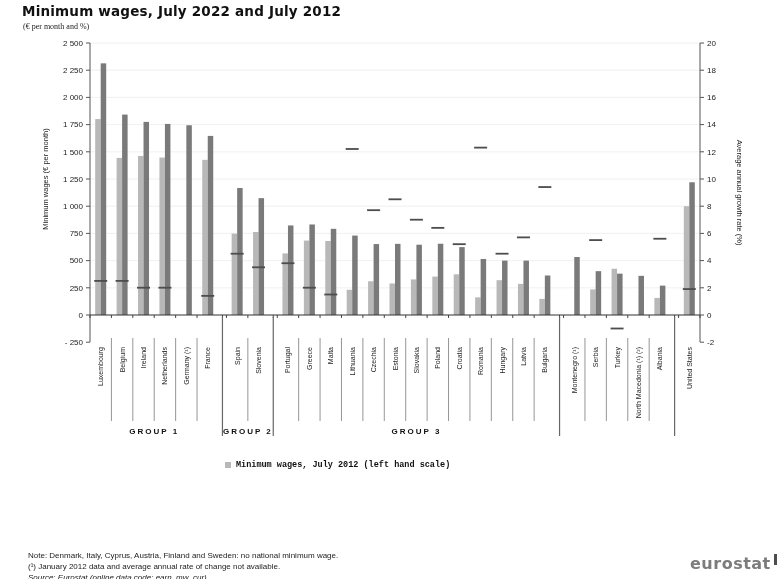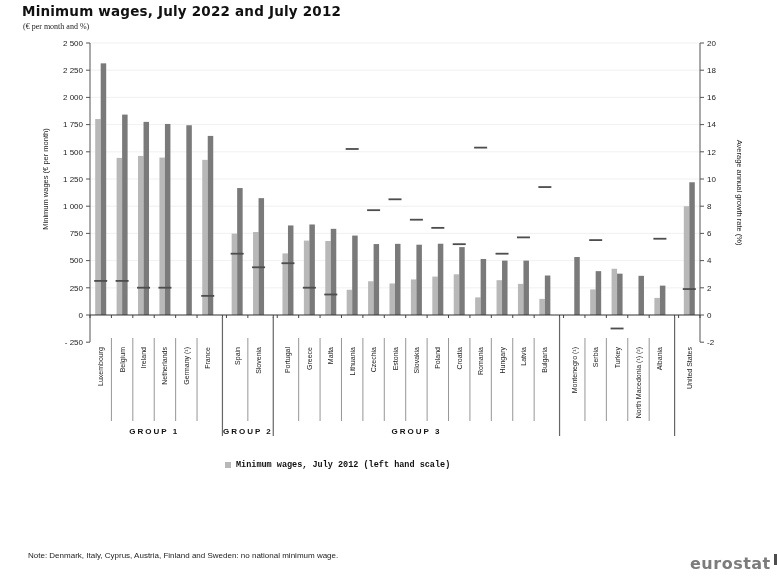--- a/index.html
+++ b/index.html
@@ -284,20 +284,22 @@
 
   <div class="legend">
     <div class="legend-row">
       <span class="legend-swatch" id="sw2012" style="background: rgb(184, 184, 184);"></span>
       <span class="legend-label">Minimum wages, July 2012 (left hand scale)</span>
     </div>
   </div>
 
   <div class="notes">
     <div>Note: Denmark, Italy, Cyprus, Austria, Finland and Sweden: no national minimum wage.</div>
+    <div>(¹) January 2012 data and average annual rate of change not available.</div>
+    <div class="src">Source: Eurostat (online data code: earn_mw_cur)</div>
   </div>
 
   <div class="logo">
     <span class="logo-text">eurostat</span>
     <span class="logo-square"></span>
   </div>
 
 </div>
 
 </body></html>

